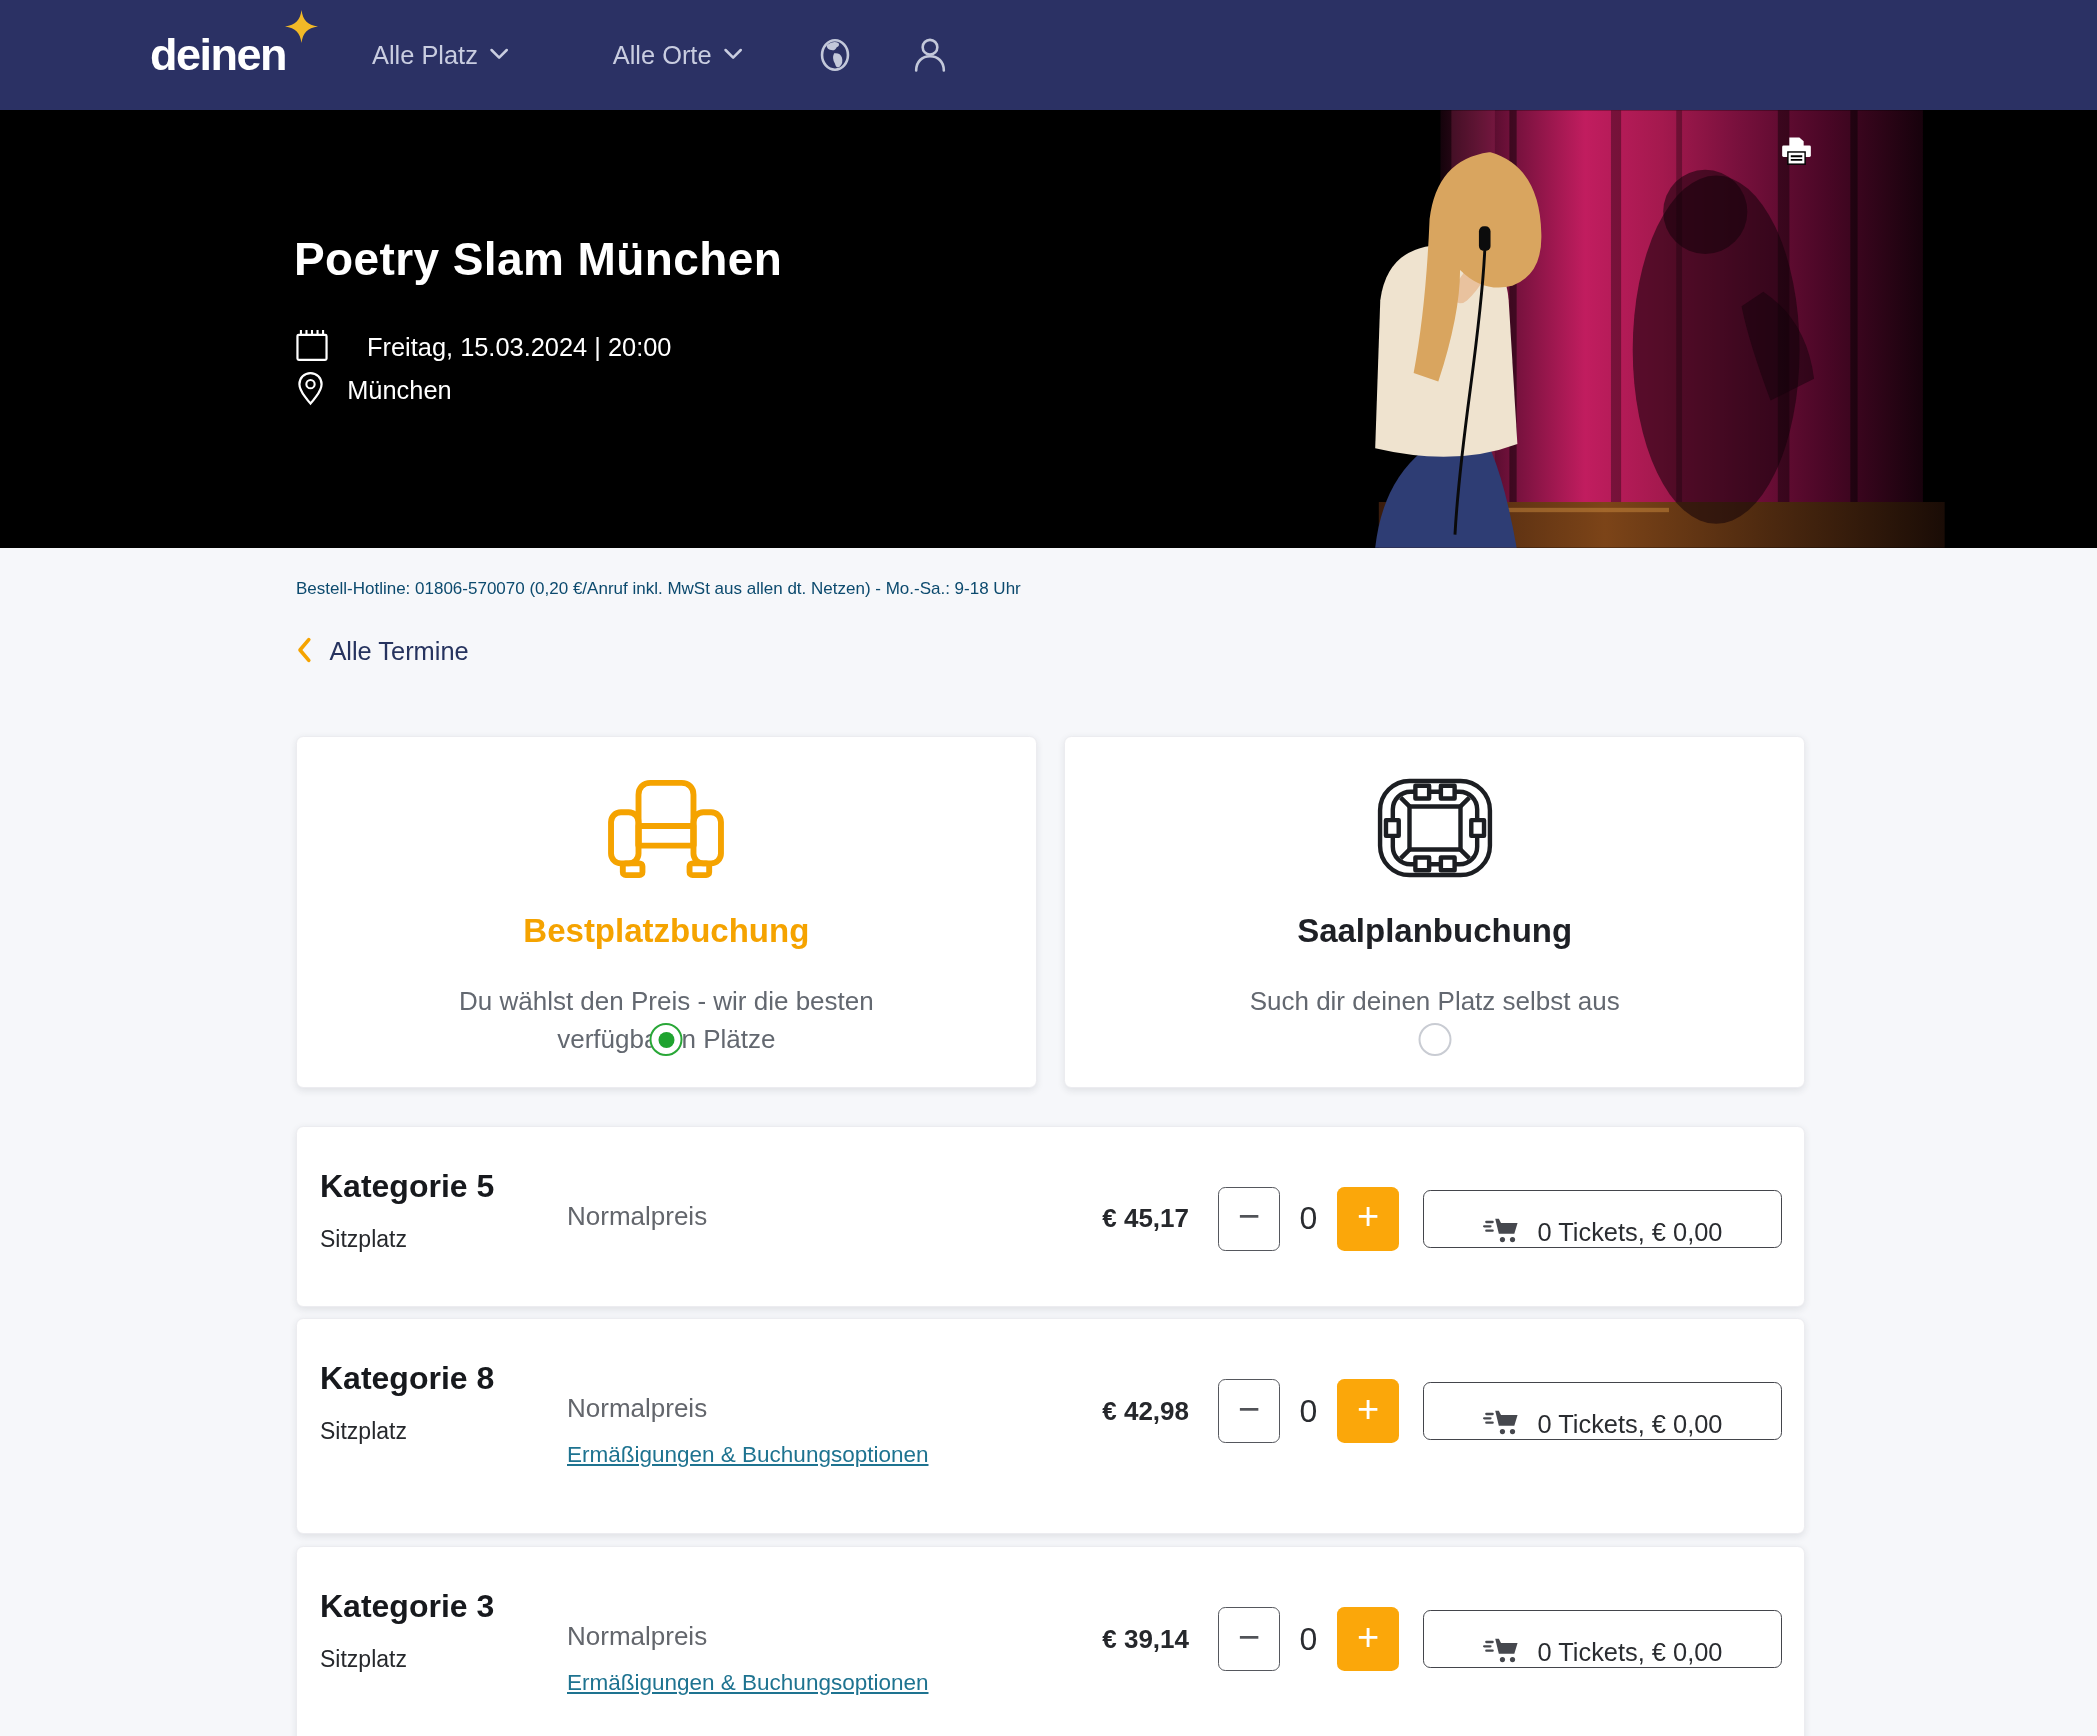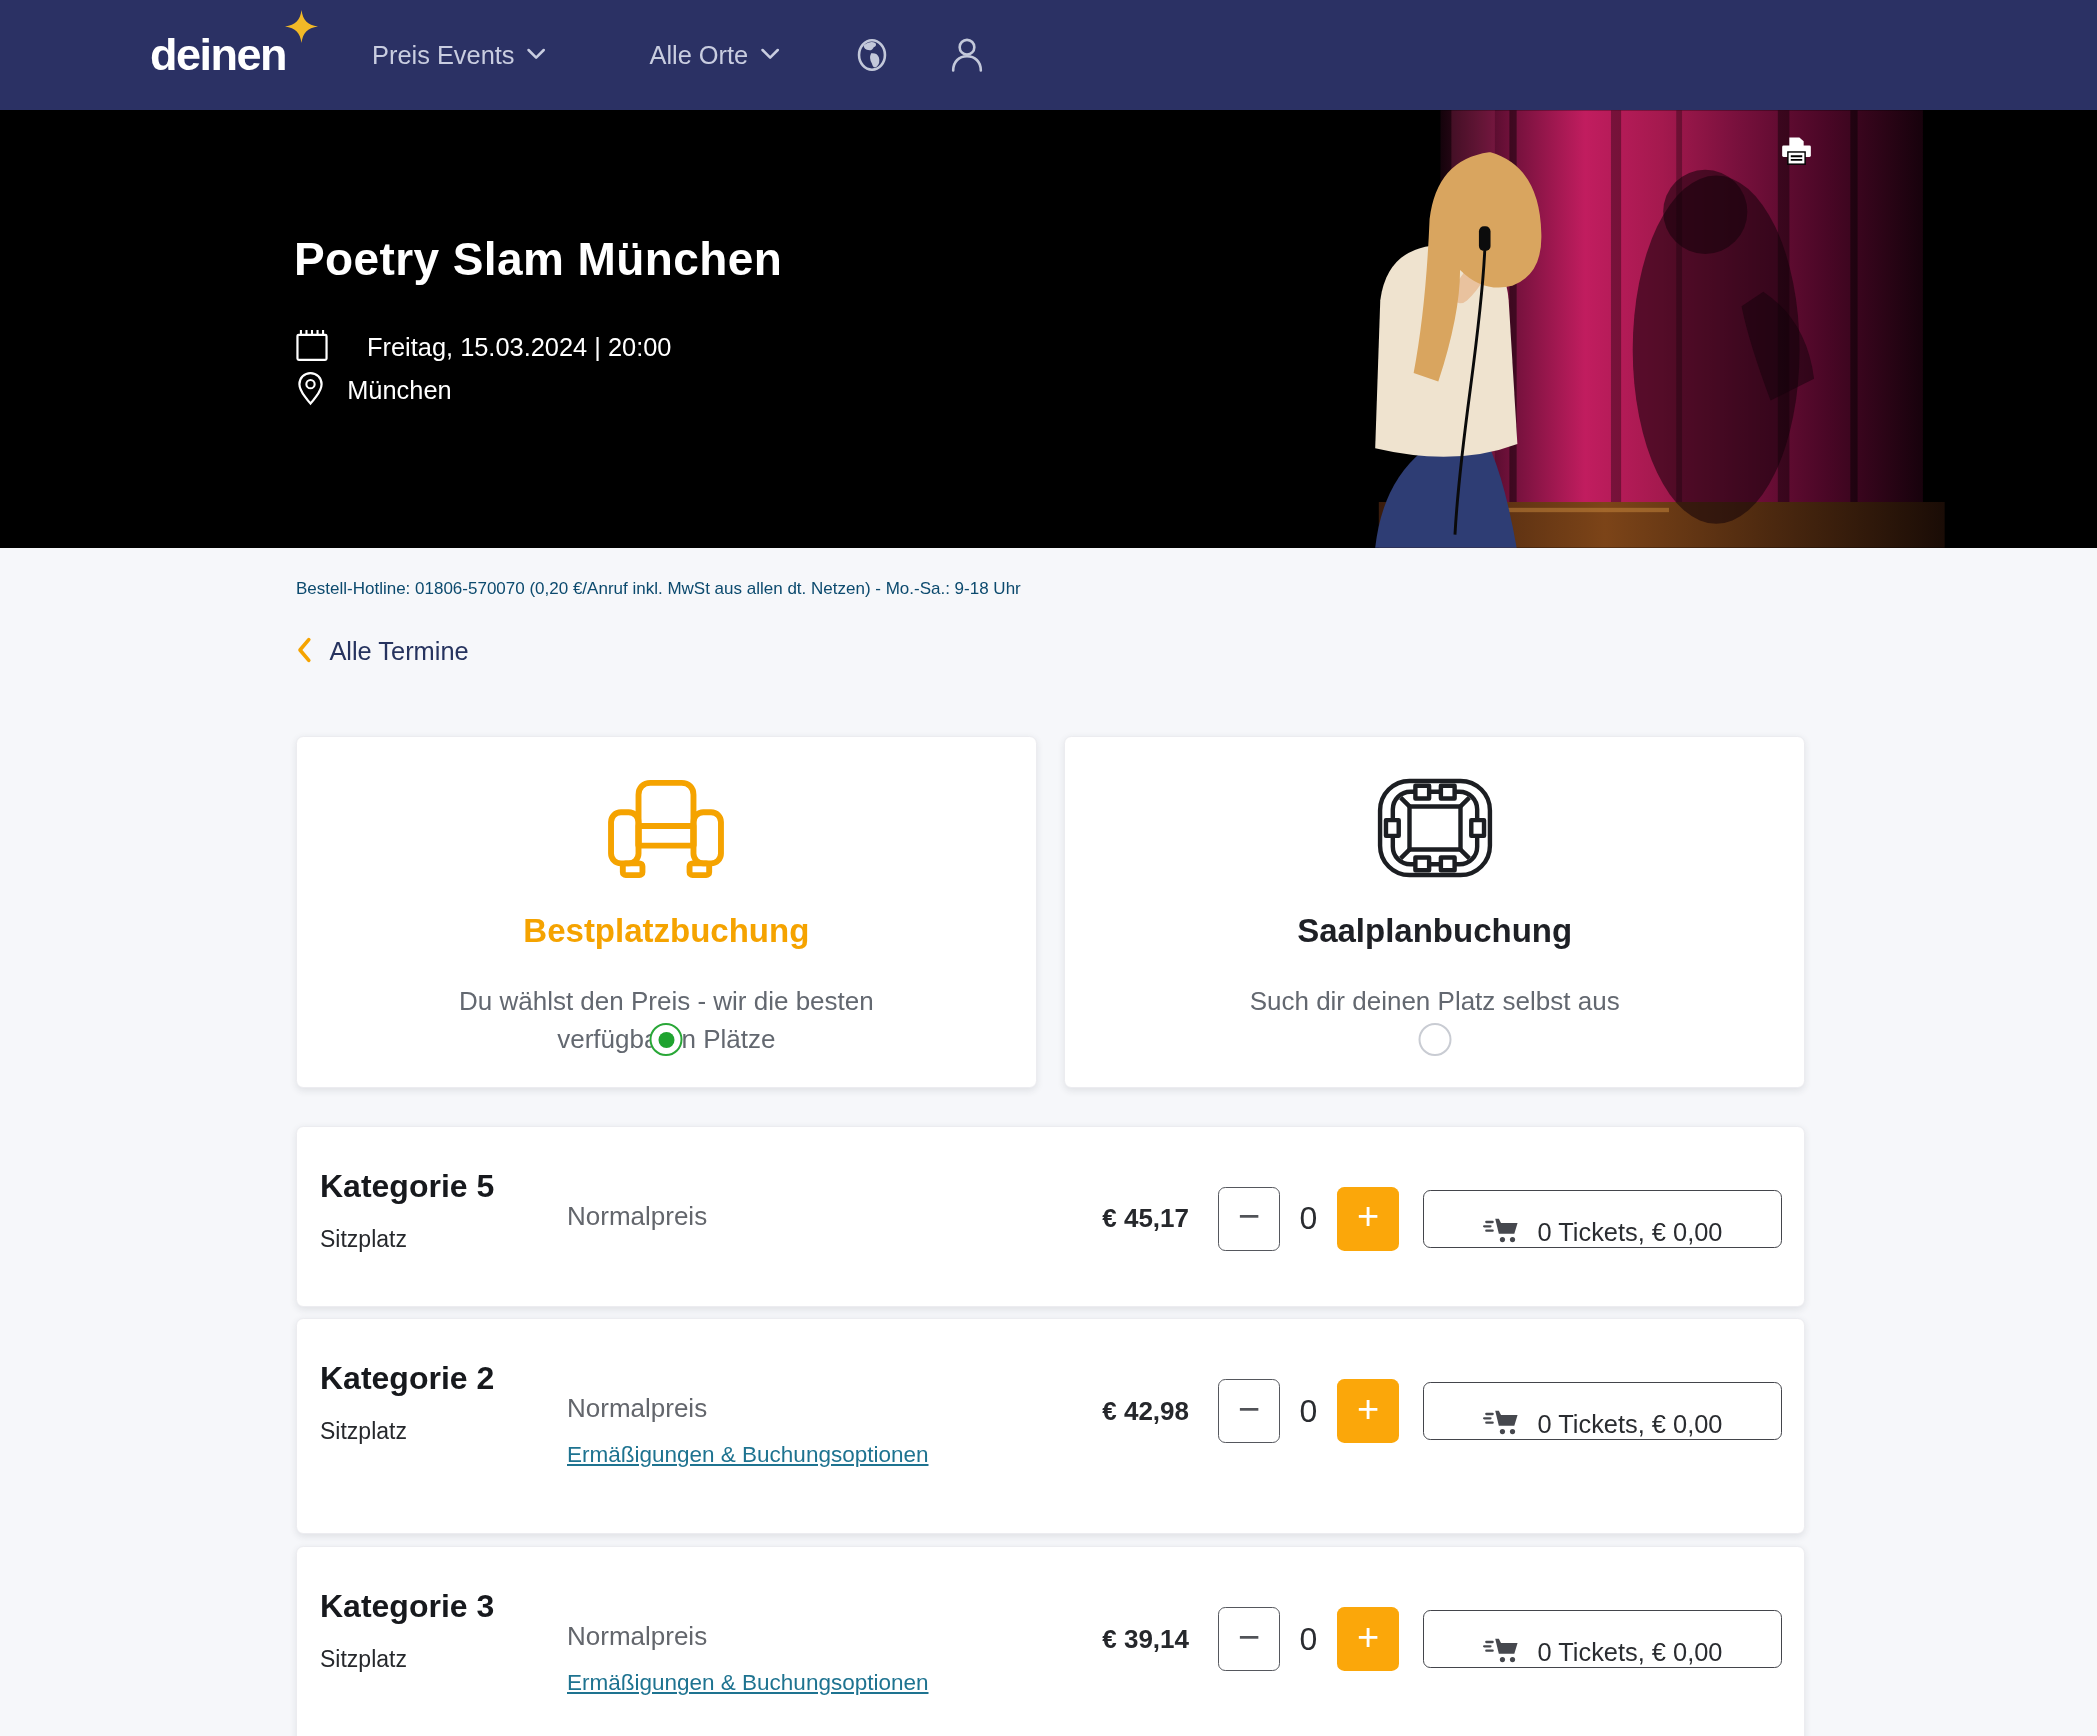--- a/index.html
+++ b/index.html
@@ -101,21 +101,21 @@
   <div class="brand">
     <span class="brand-word">deinen</span>
     <span class="brand-star">
       <svg viewBox="0 0 24 24" width="33" height="33">
           <path d="M12 0c1 7.4 4.2 10.8 12 12-7.8 1.2-11 4.6-12 12-1-7.4-4.2-10.8-12-12C7.8 10.8 11 7.4 12 0Z" fill="#f2b927"></path>
         </svg>
     </span>
   </div>
 
   <div class="nav-item events">
-    <span class="lbl">Preis Events</span>
+    <span class="lbl">Alle Platz</span>
     <span>
       <svg viewBox="0 0 24 16" width="20.3" height="14.5" fill="none">
           <path d="M3 3l9 9 9-9" stroke="#c9cde0" stroke-width="3" stroke-linecap="round" stroke-linejoin="round"></path>
         </svg>
     </span>
   </div>
 
   <div class="nav-item orte">
     <span class="lbl">Alle Orte</span>
     <span>
@@ -290,21 +290,21 @@
             <circle cx="27" cy="34" r="3.6"></circle>
             <circle cx="41" cy="34" r="3.6"></circle>
           </svg>
         </span>
         <span class="clbl">0 Tickets, € 0,00</span>
       </button>
     </div>
   </div>
 
   <div class="cat-card c2">
-    <div class="cat-name">Kategorie 2</div>
+    <div class="cat-name">Kategorie 8</div>
     <div class="cat-seat">Sitzplatz</div>
     <div class="cat-plabel">Normalpreis</div>
     <a class="cat-link">Ermäßigungen &amp; Buchungsoptionen</a>
     <div class="controls">
       <span class="price">€ 42,98</span>
       <button class="stepper-btn minus">−</button>
       <span class="qty">0</span>
       <button class="stepper-btn plus">+</button>
       <button class="cart-btn">
         <span>

